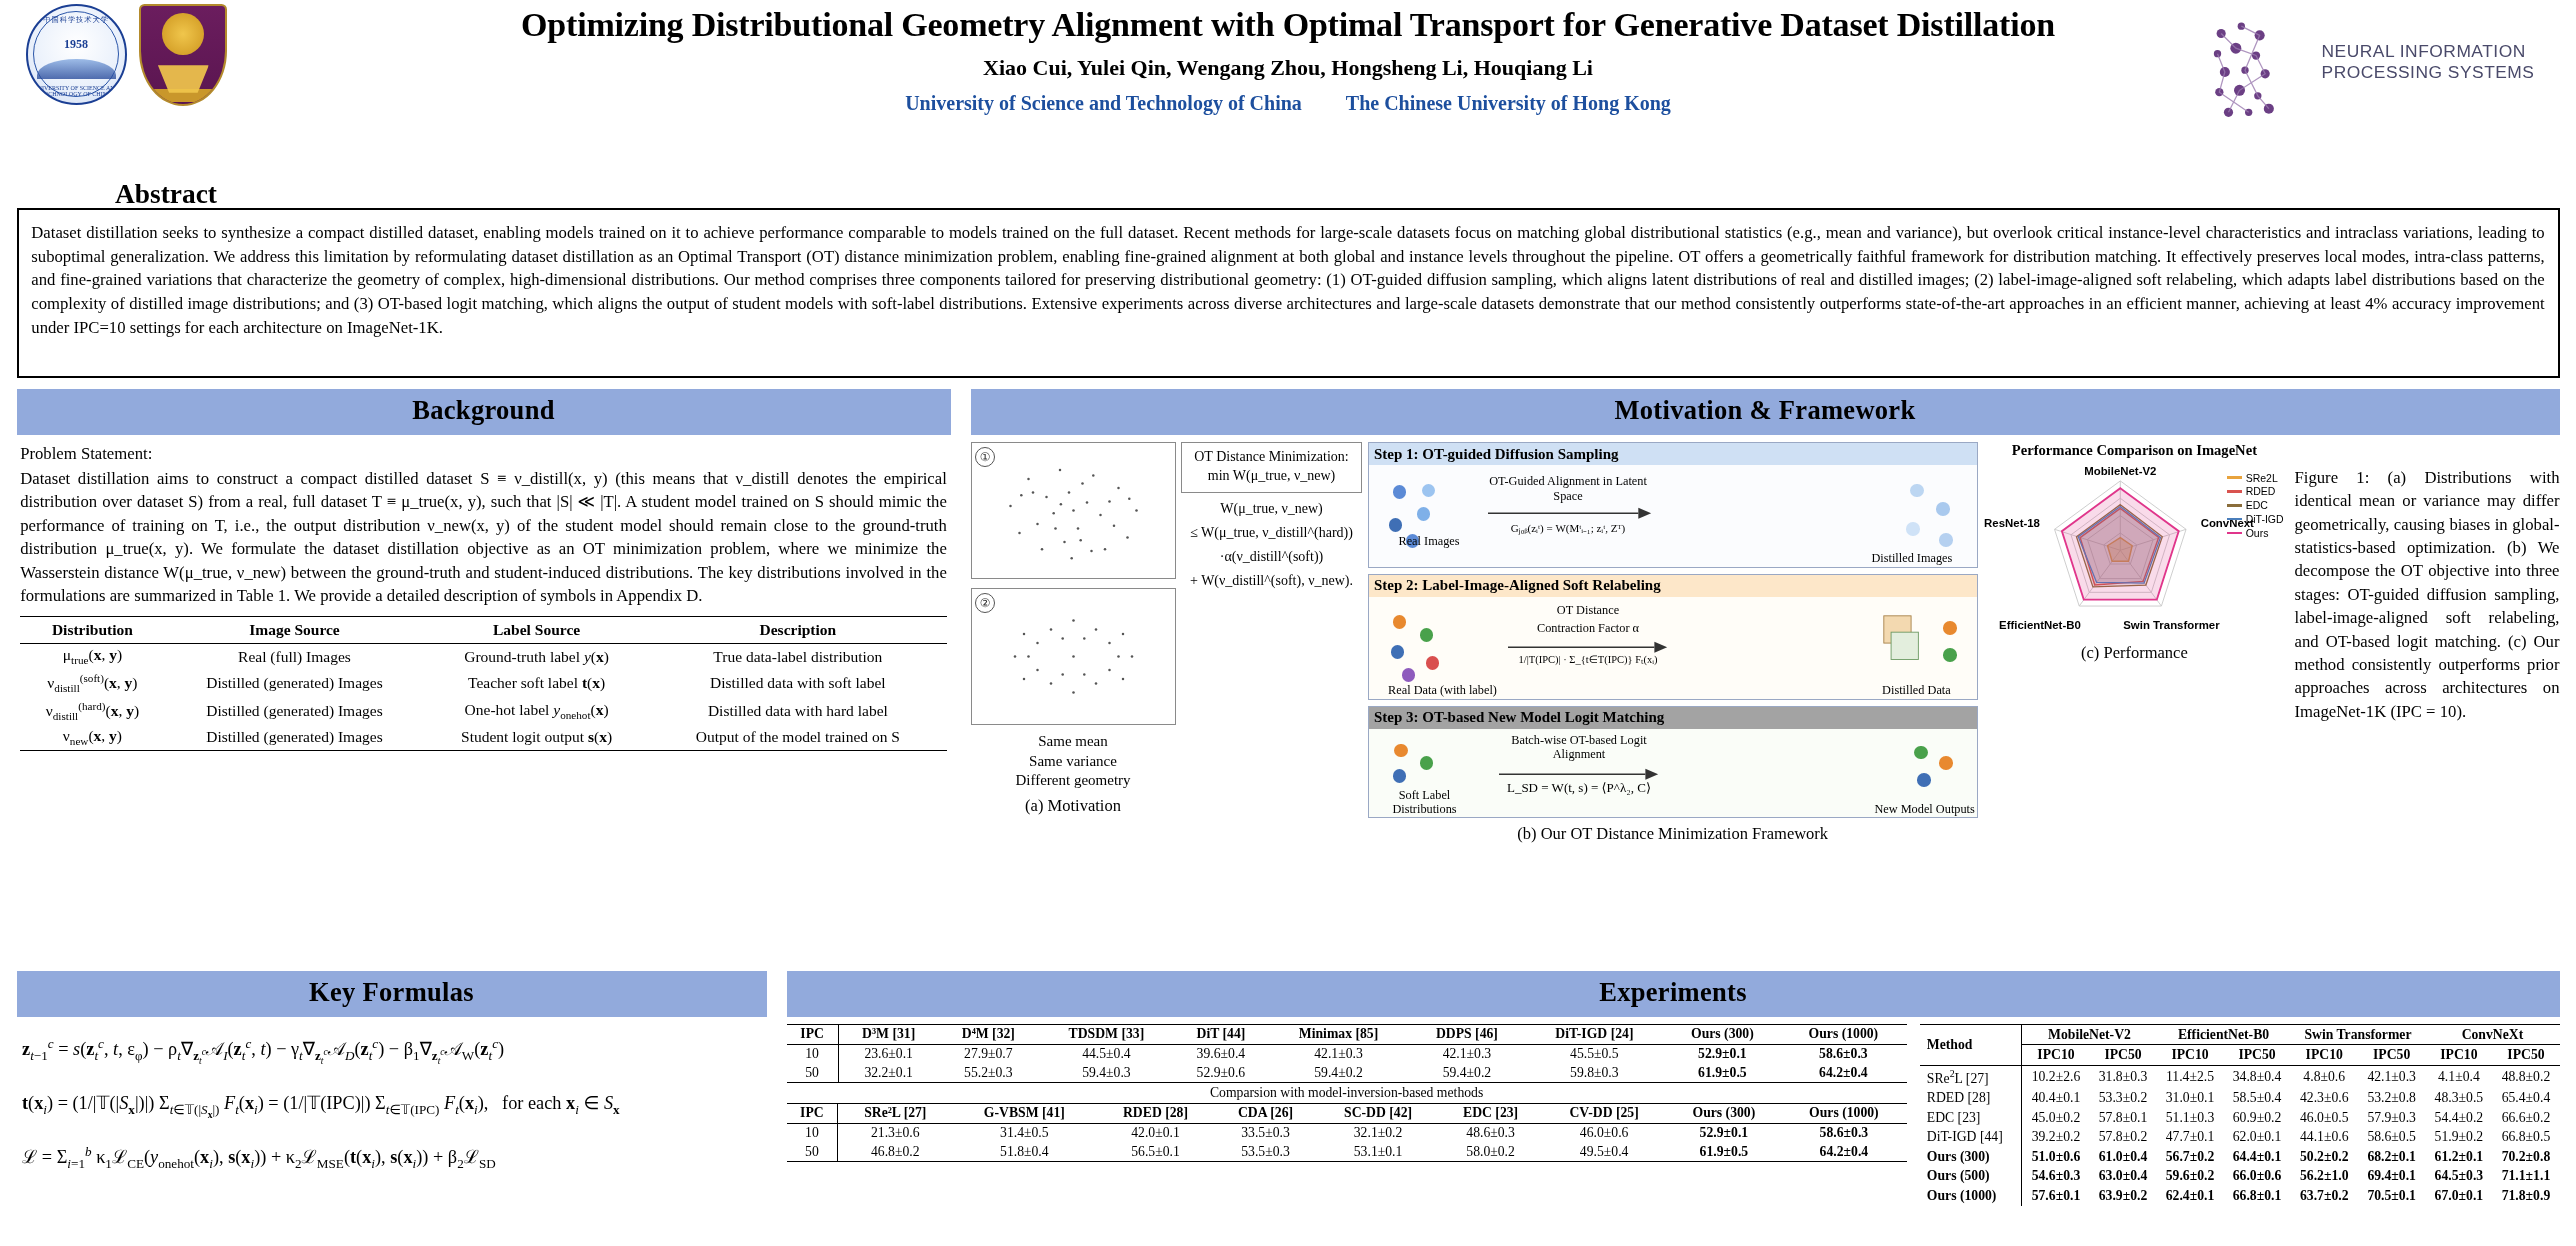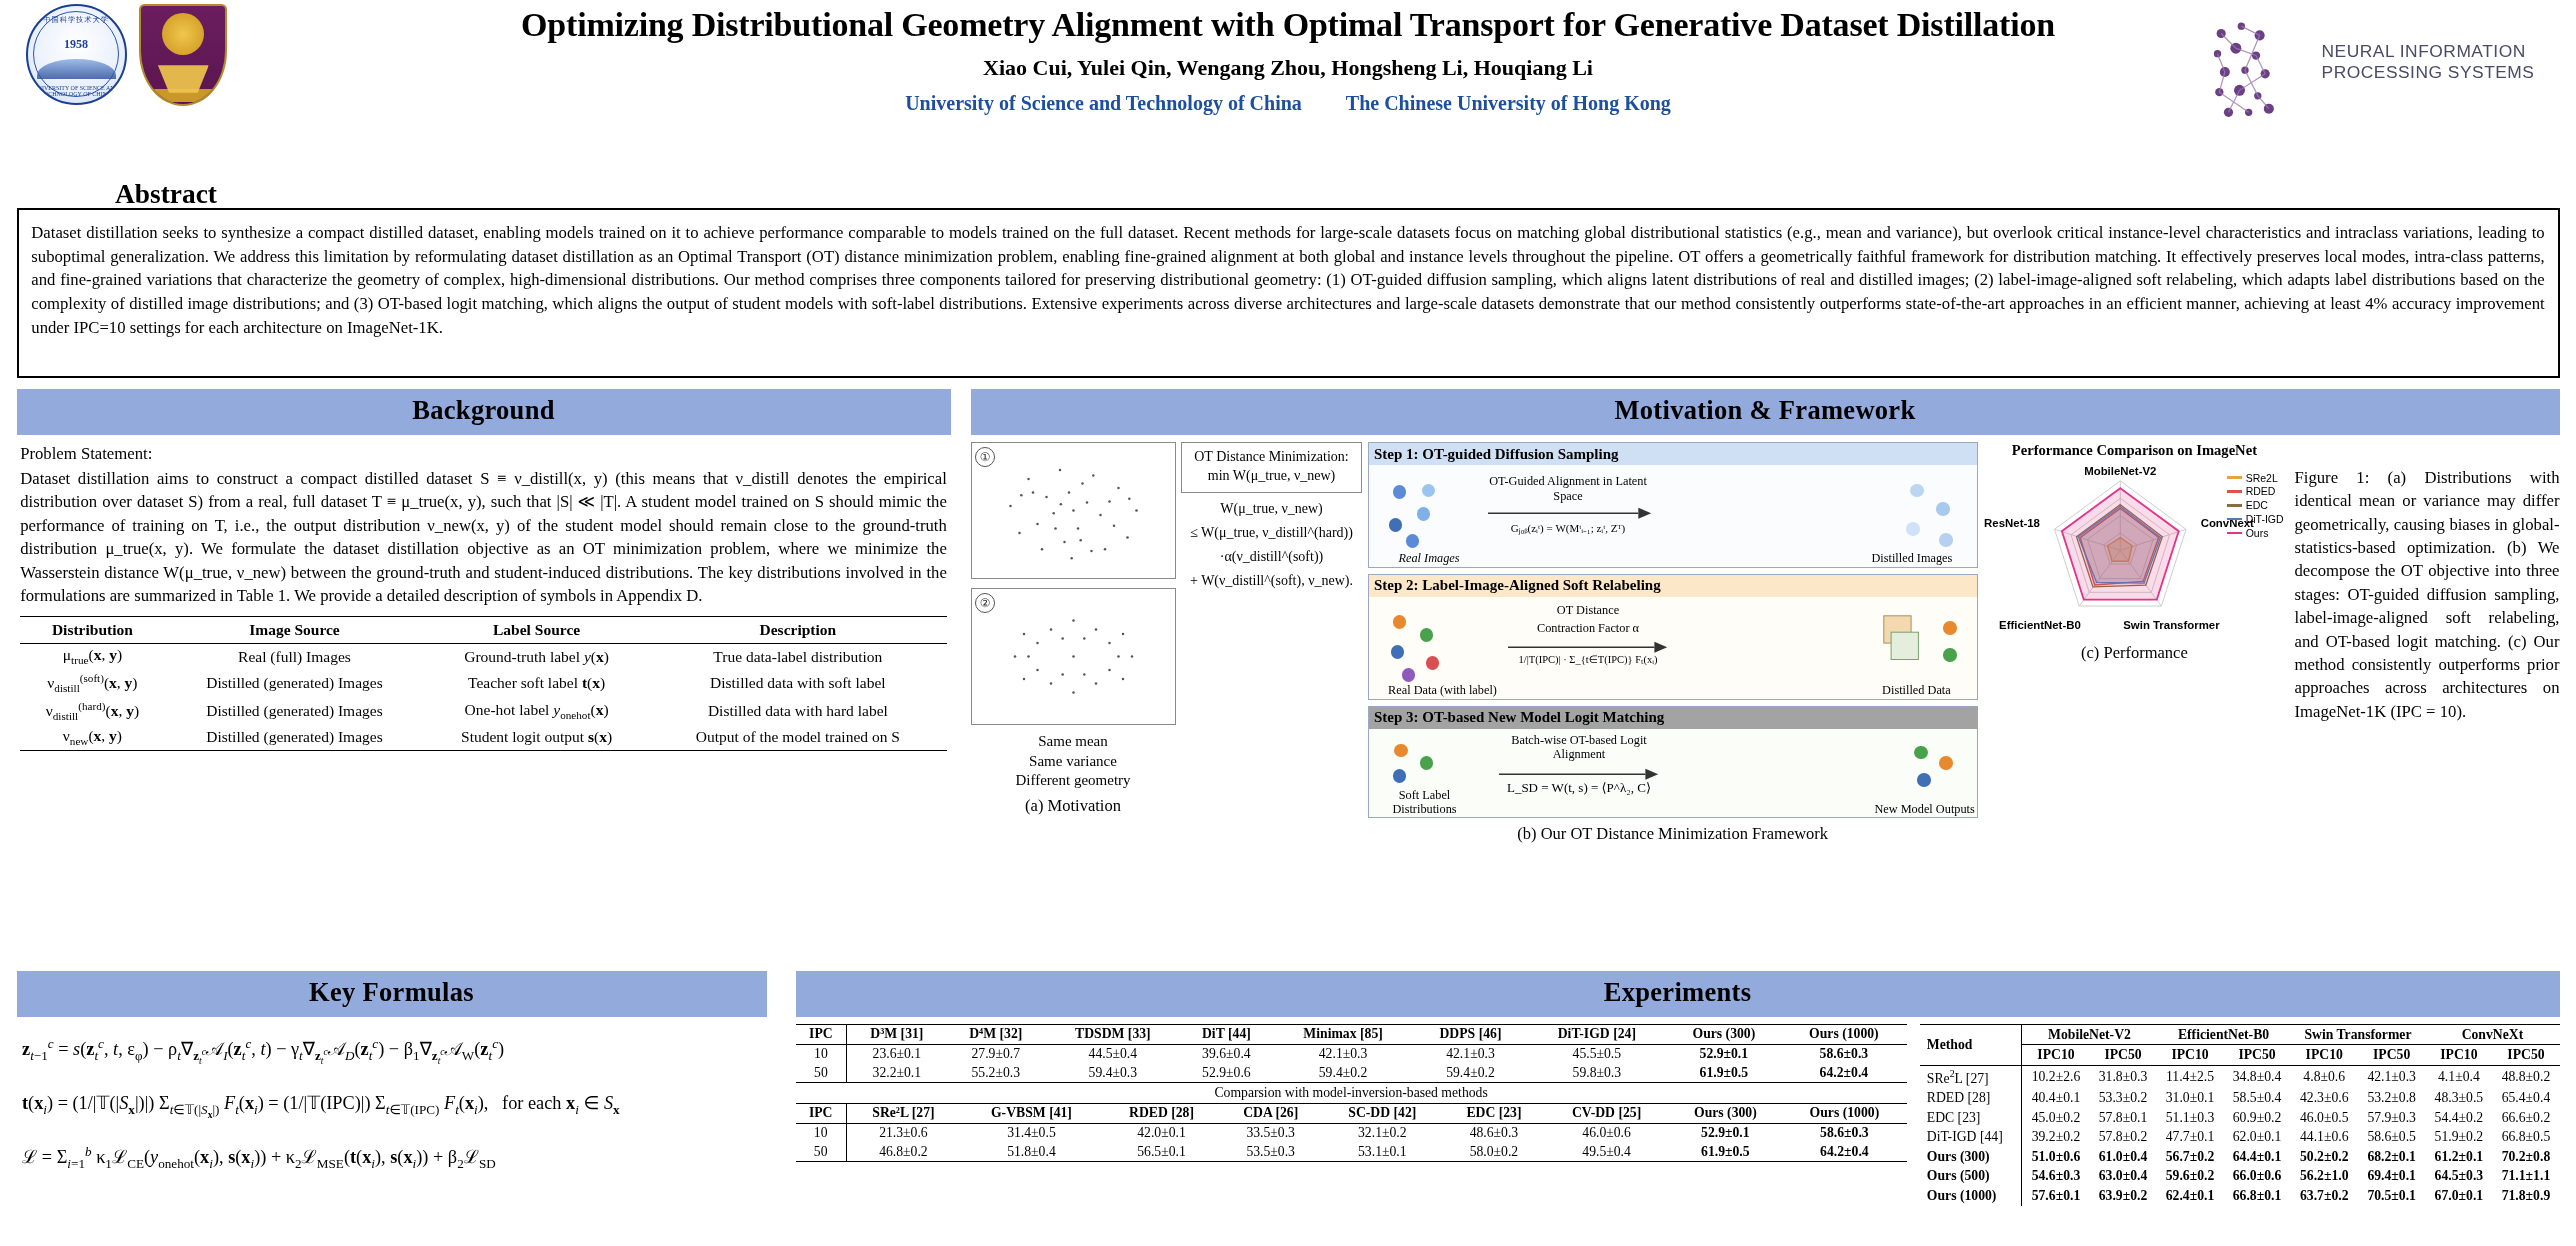--- a/index.html
+++ b/index.html
@@ -118,21 +118,21 @@
   .dot { position:absolute; width:13.7px; height:13.7px; border-radius:50%; }
 
   .panelPerf { width: 302px; }
   .perf-title { text-align:center; font-size:14.6px; font-weight:bold; }
   .radar-wrap { position:relative; height: 179px; }
   .radar-legend { position:absolute; right: 1.8px; top: 12.8px; font-size: 10.5px; font-family:"Liberation Sans",sans-serif; }
   .radar-legend div { display:flex; align-items:center; gap:3.7px; margin-bottom:1.8px;}
   .lg-line { width:14.6px; height:2.7px; display:inline-block; }
 
   
-  .row2 { position:absolute; left:16.5px; top: 971px; width: 2543px; display:flex; gap: 29px; }
+  .row2 { position:absolute; left:16.5px; top: 971px; width: 2543px; display:flex; gap: 20px; }
   .col-kf { width: 750px; }
   .col-ex { flex:1; }
   .kf-body { padding: 14.6px 5.5px 0 5.5px; font-size: 18.3px; line-height: 2.0; }
   .formula { margin-bottom: 14.6px; }
 
   .ex-inner { display:flex; gap: 12.8px; padding-top: 7.3px;}
   .ex-left { flex: 1; }
   .ex-right { width: 640px; }
   .tbl-cap { text-align:center; font-size: 13.7px; margin: 1.8px 0 1.8px 0;}
   table.res { width:100%; border-collapse: collapse; font-size: 13.7px; }
@@ -376,21 +376,21 @@
                   <line x1="0" y1="9" x2="164" y2="9" stroke="#333" stroke-width="1.6"></line>
                   <polygon points="164,3 178,9 164,15" fill="#333"></polygon>
                 </svg>
                 <div class="arrow-lbl" style="left:117px; top:57px; font-size:11px;">Gⱼ₀ᵦ(zᵢᵗ) = W(Mᵗᵢ₋₁; zᵢᵗ, Zᵀ)</div>
 
                 <span class="dot" style="background:#bcd6f2; right:53px; top:18.3px;"></span>
                 <span class="dot" style="background:#a9c9ee; right:27.4px; top:37px;"></span>
                 <span class="dot" style="background:#cfe2f7; right:57px; top:57px;"></span>
                 <span class="dot" style="background:#b5d0f0; right:24px; top:68px;"></span>
 
-                <div class="stp-lbl" style="left:5.5px; bottom:2px; width:110px;font-style:italic;">Real Images</div>
+                <div class="stp-lbl" style="left:5.5px; bottom:19px; width:110px;">Real Images</div>
                 <div class="stp-lbl" style="right:5.5px; bottom:1.8px; width:119px;">Distilled Images</div>
               </div>
             </div>
 
             <div class="step s2">
               <div class="step-hd">Step 2: Label-Image-Aligned Soft Relabeling</div>
               <div class="step-bd">
                 <span class="dot" style="background:#e8892f; left:24px; top:18.3px;"></span>
                 <span class="dot" style="background:#49a14b; left:51px; top:31px;"></span>
                 <span class="dot" style="background:#3f6fb5; left:22px; top:48px;"></span>

